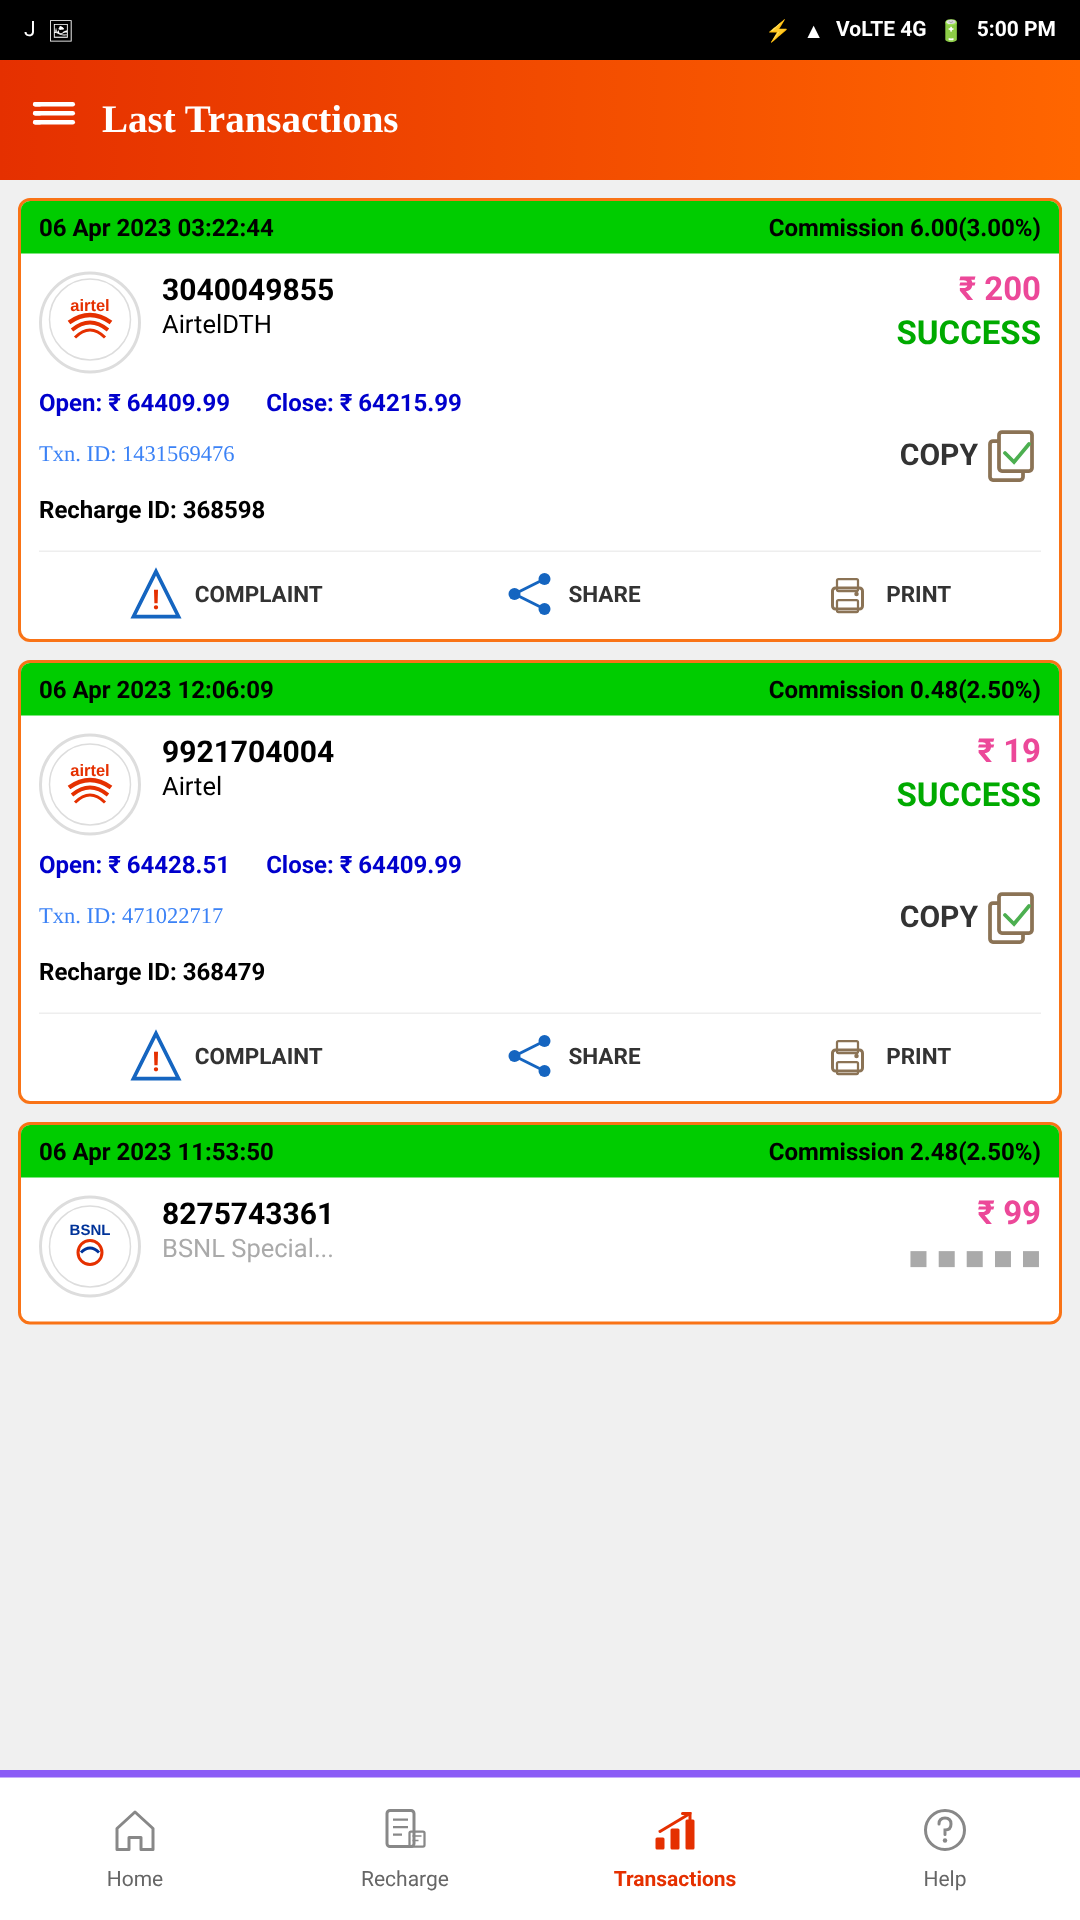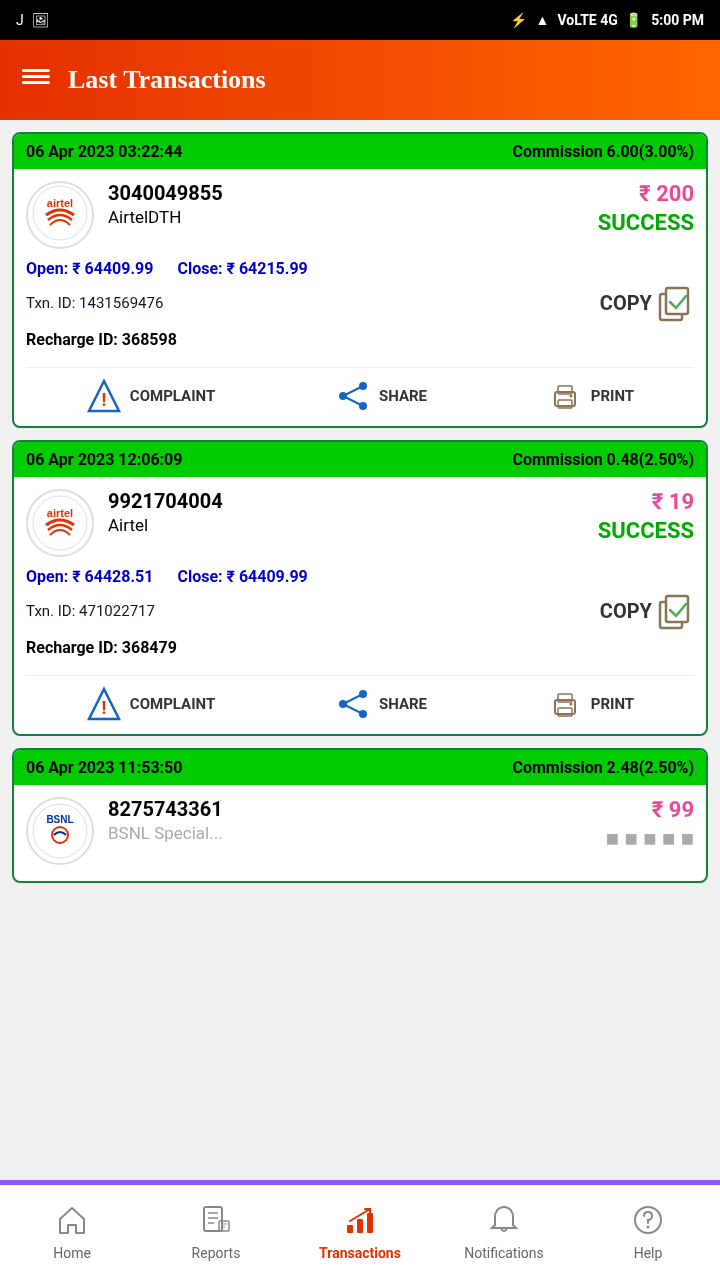--- a/index.html
+++ b/index.html
@@ -51,21 +51,21 @@
       background: #f0f0f0;
       padding: 12px;
       display: flex;
       flex-direction: column;
       gap: 12px;
       padding-bottom: 140px;
     }
 
     
     .txn-card {
-      border: 2px solid #15803d;
+      border: 2px solid #f97316;
       border-radius: 8px;
       overflow: hidden;
       background: #fff;
     }
 
     .txn-header {
       background: #00cc00;
       display: flex;
       justify-content: space-between;
       align-items: center;
@@ -150,21 +150,22 @@
     }
 
     .txn-id-row {
       display: flex;
       justify-content: space-between;
       align-items: center;
       margin-top: 4px;
     }
     .txn-id {
       font-size: 15px;
-      color: #0f172a;
+      color: #3b82f6;
+      font-family: Liberation Serif, serif;
     }
 
     .copy-btn {
       display: flex;
       align-items: center;
       gap: 4px;
       cursor: pointer;
       font-size: 20px;
       font-weight: bold;
       color: #333;
@@ -476,46 +477,37 @@
       <svg width="34" height="34" viewBox="0 0 34 34">
         <rect x="5" y="4" width="18" height="24" rx="2" fill="none" stroke="#888" stroke-width="2"></rect>
         <line x1="9" y1="10" x2="19" y2="10" stroke="#888" stroke-width="1.5"></line>
         <line x1="9" y1="15" x2="19" y2="15" stroke="#888" stroke-width="1.5"></line>
         <line x1="9" y1="20" x2="15" y2="20" stroke="#888" stroke-width="1.5"></line>
         <rect x="20" y="18" width="10" height="10" rx="1" fill="none" stroke="#888" stroke-width="1.5"></rect>
         <line x1="22" y1="21" x2="28" y2="21" stroke="#888" stroke-width="1"></line>
         <line x1="22" y1="24" x2="26" y2="24" stroke="#888" stroke-width="1"></line>
       </svg>
     </div>
-    <span class="nav-label">Reports</span>
+    <span class="nav-label">Recharge</span>
   </div>
   <div class="nav-item">
     <div class="nav-icon">
       <svg width="34" height="34" viewBox="0 0 34 34">
         <rect x="4" y="22" width="6" height="8" rx="1" fill="#e53000"></rect>
         <rect x="14" y="16" width="6" height="14" rx="1" fill="#e53000"></rect>
         <rect x="24" y="10" width="6" height="20" rx="1" fill="#e53000"></rect>
         <polyline points="7,18 17,12 27,6" stroke="#e53000" stroke-width="2" fill="none" stroke-linecap="round"></polyline>
         <polyline points="22,6 27,6 27,11" stroke="#e53000" stroke-width="2" fill="none" stroke-linecap="round"></polyline>
       </svg>
     </div>
     <span class="nav-label-active">Transactions</span>
   </div>
   <div class="nav-item">
     <div class="nav-icon">
       <svg width="34" height="34" viewBox="0 0 34 34">
-        <path d="M17 4 C11 4 8 9 8 14 L8 22 L5 25 L29 25 L26 22 L26 14 C26 9 23 4 17 4 Z" fill="none" stroke="#888" stroke-width="2"></path>
-        <path d="M14 26 Q17 30 20 26" fill="none" stroke="#888" stroke-width="2"></path>
-      </svg>
-    </div>
-    <span class="nav-label">Notifications</span>
-  </div>
-  <div class="nav-item">
-    <div class="nav-icon">
-      <svg width="34" height="34" viewBox="0 0 34 34">
         <circle cx="17" cy="17" r="13" fill="none" stroke="#888" stroke-width="2"></circle>
         <path d="M13 13 Q13 9 17 9 Q21 9 21 13 Q21 17 17 17 L17 20" stroke="#888" stroke-width="2" fill="none" stroke-linecap="round"></path>
         <circle cx="17" cy="24" r="1.5" fill="#888"></circle>
       </svg>
     </div>
     <span class="nav-label">Help</span>
   </div>
 </div>
 
 </body></html>

